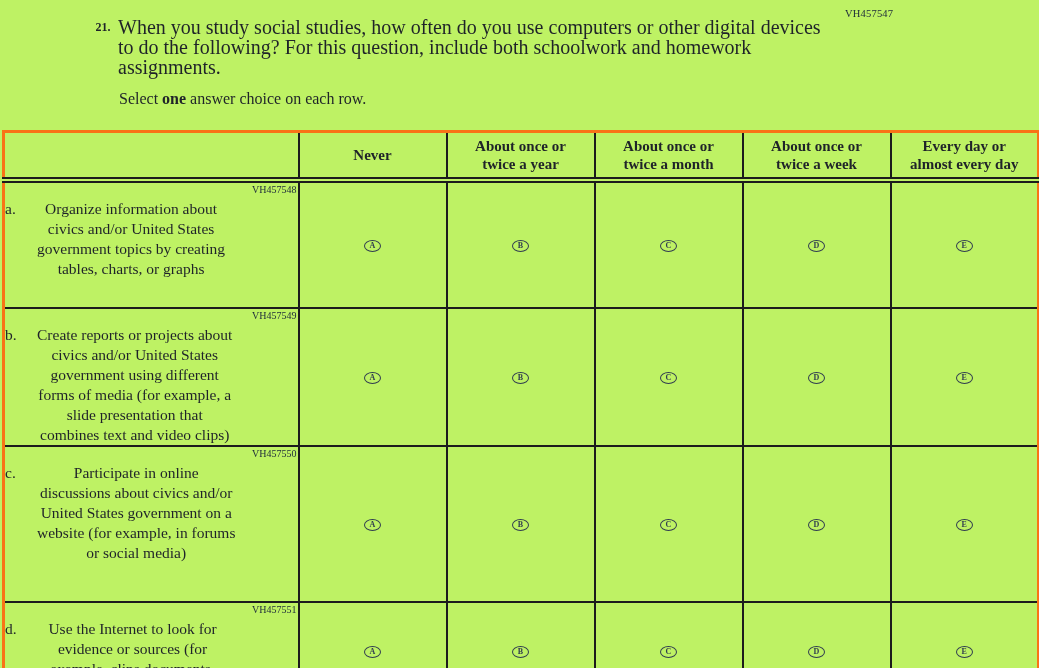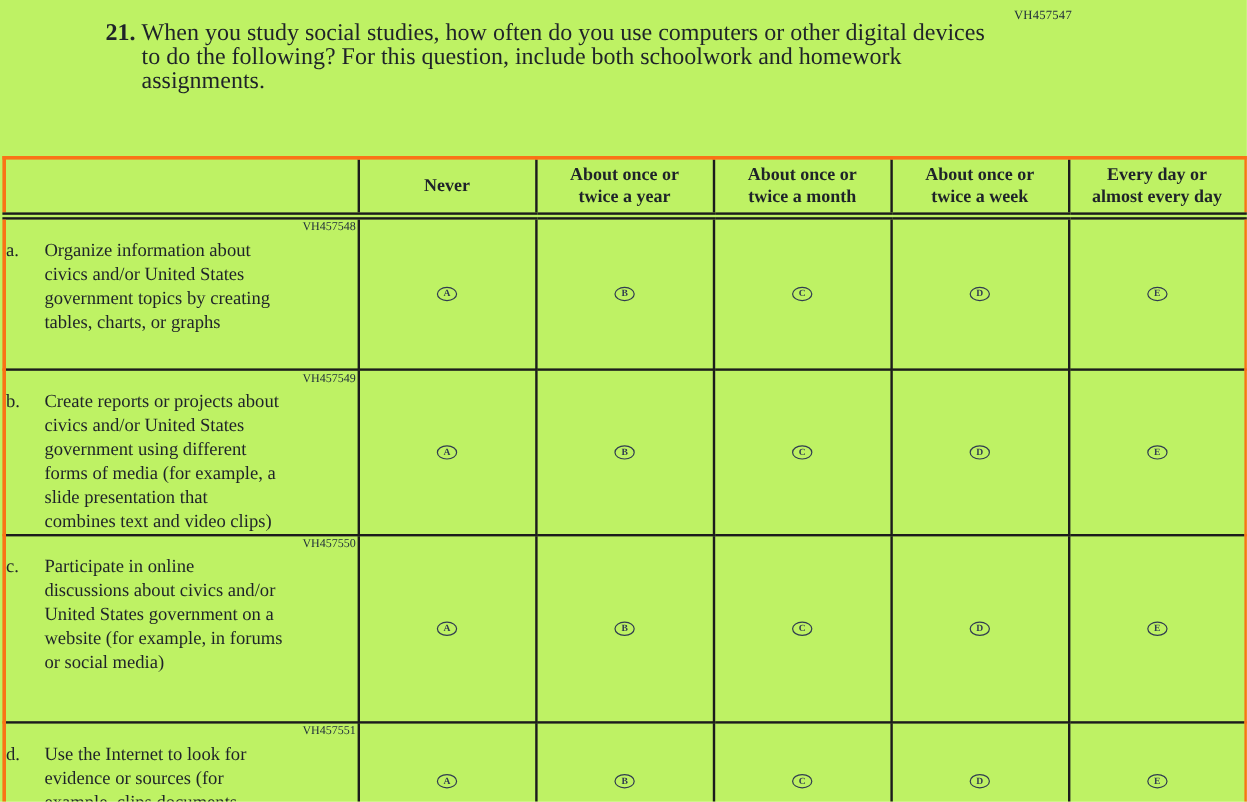--- a/index.html
+++ b/index.html
@@ -32,22 +32,23 @@
     position: absolute;
     left: 88px;
     top: 17px;
     width: 760px;
     display: flex;
     align-items: flex-start;
   }
   .q-number {
     flex: 0 0 30px;
     font-weight: bold;
-    font-size: 20px;
-    line-height: 20px;
+    font-size: 12px;
+    line-height: 20px;
+    text-align: center;
   }
   .q-text {
     font-size: 20px;
     line-height: 20px;
     white-space: pre-line;
   }
   .q-instruction {
     position: absolute;
     left: 119px;
     top: 89px;
@@ -104,20 +105,21 @@
   }
   .row-label {
     flex: 0 0 32px;
     font-size: 15.5px;
     line-height: 20px;
   }
   .row-text {
     font-size: 15.5px;
     line-height: 20px;
     white-space: pre-line;
+    text-align: center;
   }
 
   td.bubble-cell {
     vertical-align: middle;
     text-align: center;
   }
   .bubble {
     display: inline-block;
     width: 17px;
     height: 12px;
@@ -139,20 +141,21 @@
 
   <div class="form-code">VH457547</div>
 
   <div class="question-block">
     <span class="q-number">21.</span>
     <div class="q-text">When you study social studies, how often do you use computers or other digital devices
 to do the following? For this question, include both schoolwork and homework
 assignments.</div>
   </div>
 
+  <div class="q-instruction"><span>Select </span><span class="bold">one</span><span> answer choice on each row.</span></div>
 
   <table class="matrix">
     <colgroup>
       <col style="width:295px">
       <col style="width:148px">
       <col style="width:148px">
       <col style="width:148px">
       <col style="width:148px">
       <col style="width:148px">
     </colgroup>

